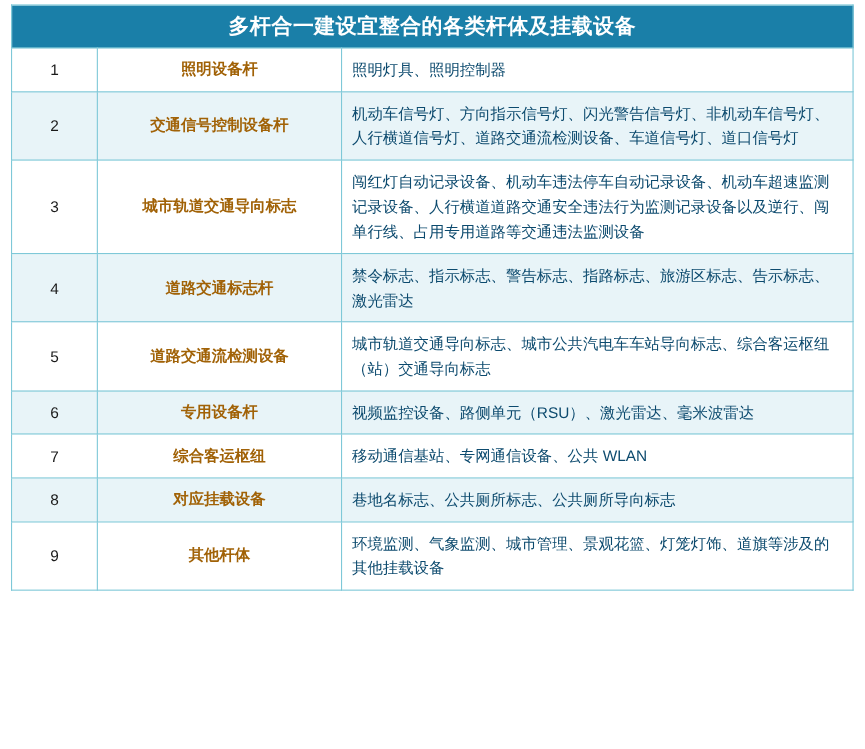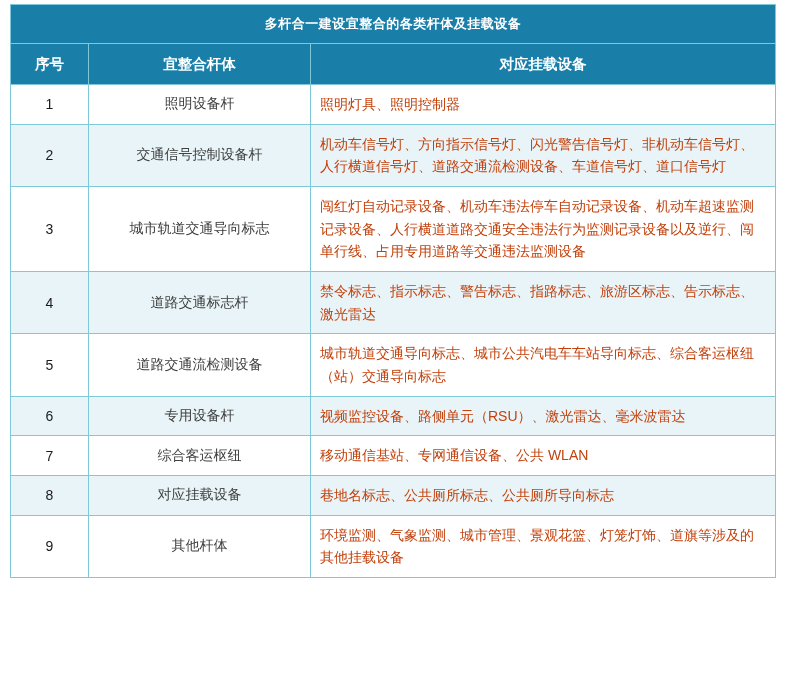--- a/index.html
+++ b/index.html
@@ -23,21 +23,21 @@
     table-layout: fixed;
   }
   table.pole-table td, table.pole-table th {
     border: 1px solid #7ec8d8;
     vertical-align: middle;
   }
   
   .title-cell {
     background: #1a7fa8;
     color: #ffffff;
-    font-size: 13px;
+    font-size: 19px;
     font-weight: bold;
     text-align: center;
     height: 36px;
     letter-spacing: 0.5px;
     border: 1px solid #1a7fa8;
   }
   
   .hdr-cell {
     background: #1a7fa8;
     color: #ffffff;
@@ -52,53 +52,49 @@
   }
   
   td.idx {
     text-align: center;
     font-size: 14px;
     color: #1a1a1a;
   }
   td.pole {
     text-align: center;
     font-size: 14px;
-    color: #404040;
+    color: #a16207;
+    font-weight: bold;
   }
   td.equip {
     text-align: left;
     font-size: 14px;
     line-height: 1.62;
     padding: 8px 8px 8px 9px;
-    color: #c2410c;
+    color: #0c4a6e;
   }
   tr.row-odd td { background: #ffffff; }
   tr.row-even td { background: #e8f4f8; }
 
   .col-idx { width: 78px; }
   .col-pole { width: 222px; }
 </style>
 </head>
 <body>
 
 <div id="table-wrap">
   <table class="pole-table">
     <colgroup>
       <col class="col-idx">
       <col class="col-pole">
       <col>
     </colgroup>
     <tbody>
       <tr>
         <td class="title-cell" colspan="3">多杆合一建设宜整合的各类杆体及挂载设备</td>
-      </tr>
-      <tr>
-        <td class="hdr-cell">序号</td>
-        <td class="hdr-cell sep">宜整合杆体</td>
-        <td class="hdr-cell sep">对应挂载设备</td>
       </tr>
       <tr class="row-odd">
         <td class="idx">1</td>
         <td class="pole">照明设备杆</td>
         <td class="equip">照明灯具、照明控制器</td>
       </tr>
       <tr class="row-even">
         <td class="idx">2</td>
         <td class="pole">交通信号控制设备杆</td>
         <td class="equip">机动车信号灯、方向指示信号灯、闪光警告信号灯、非机动车信号灯、人行横道信号灯、道路交通流检测设备、车道信号灯、道口信号灯</td>

